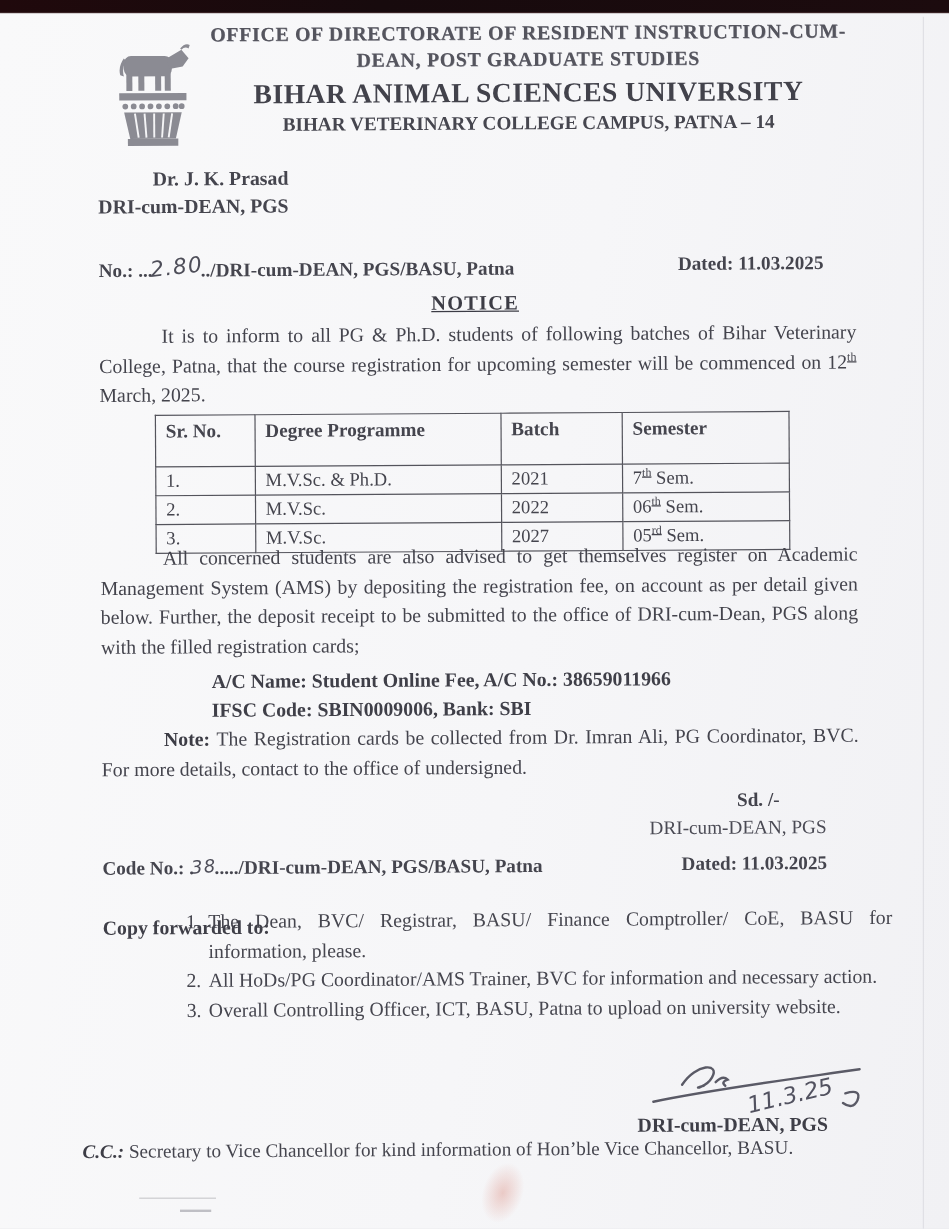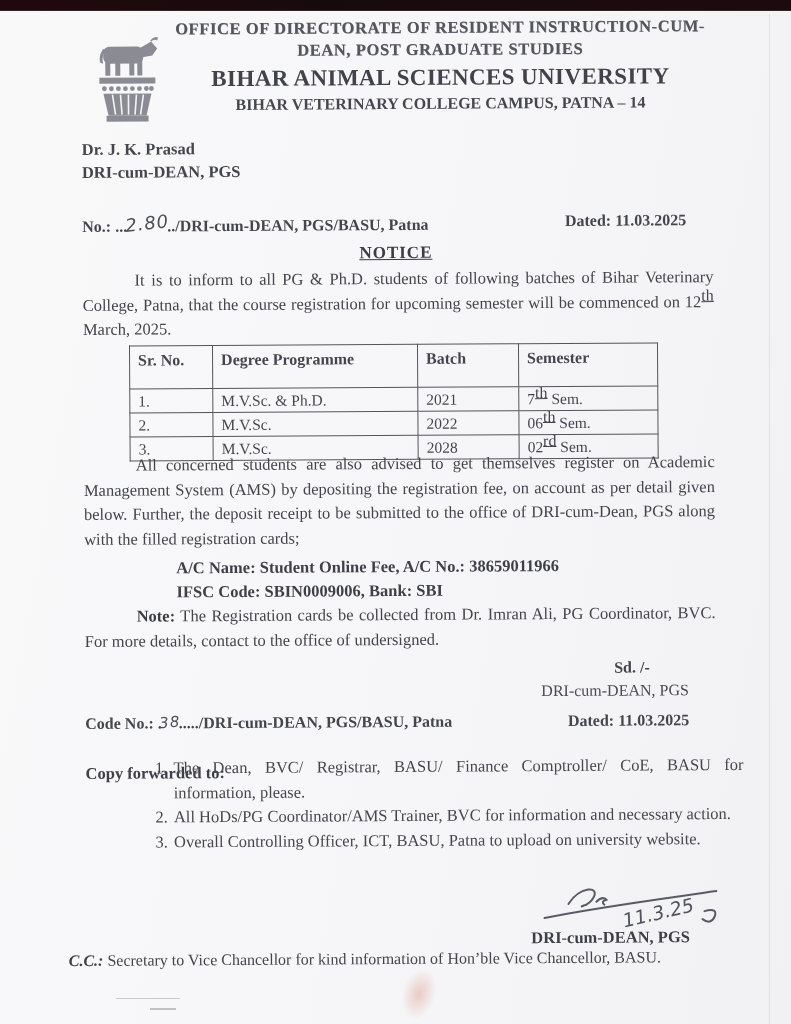--- a/index.html
+++ b/index.html
@@ -39,39 +39,39 @@
   .office-line {
     font-weight:bold; font-size:16.5px; line-height:22px; letter-spacing:.6px;
     color:#55555e; text-shadow:.4px .4px 0 #9a9aa2;
   }
   .university-line {
     font-weight:bold; font-size:23px; line-height:27px; letter-spacing:.4px;
     color:#42424b; margin-top:3px;
   }
   .campus-line { font-weight:bold; font-size:16px; line-height:21px; color:#46464f; margin-top:2px; }
 
-  .officer { position:absolute; left:84px; top:136px; font-weight:bold; font-size:16.5px; line-height:23px; color:#45454e; }
+  .officer { position:absolute; left:84px; top:136px; font-weight:bold; font-size:16.5px; line-height:23px; color:#45454e;text-align:right; }
 
   .ref-row { position:absolute; left:84px; right:103px; top:213px; display:flex; justify-content:space-between; font-weight:bold; font-size:16px; color:#45454e; }
   .handwrite {
     display:inline-block; font-family:"DejaVu Sans", sans-serif; font-style:italic;
     font-size:18px; color:#4e4e59; transform:rotate(-6deg) translateY(-2px);
     margin:0 -2px; letter-spacing:1px; font-weight:normal;
   }
   .handwrite.small { font-size:15px; transform:rotate(-4deg) translateY(-1px); }
 
   .notice-title {
     position:absolute; left:84px; right:80px; top:243px; text-align:center;
     font-weight:bold; font-size:17px; letter-spacing:1px; text-decoration:underline; color:#3c3c45;
   }
   .para { position:absolute; left:84px; right:76px; font-size:16.5px; line-height:24.5px; text-align:justify; color:#44444d; }
   .para.indent { text-indent:52px; }
   .p1 { top:267px; }
   .p2 { top:452px; }
-  sup { font-size:16px; vertical-align:super; line-height:0;text-decoration:underline; }
+  sup { font-size:10px; vertical-align:super; line-height:0;text-decoration:underline; }
 
   table.batches {
     position:absolute; left:130px; top:344px; border-collapse:collapse;
     font-size:15.5px; color:#45454e;
   }
   table.batches th, table.batches td { border:1.6px solid #54545c; padding:1px 8px; text-align:left; }
   table.batches th { font-size:16px; height:36px; vertical-align:top; padding-top:5px; }
   table.batches td { height:21px; }
   .col-sr { width:66px; text-align:center; }
   .col-deg { width:188px; }
@@ -185,22 +185,22 @@
         </tr>
         <tr>
           <td class="col-sr">2.</td>
           <td>M.V.Sc.</td>
           <td>2022</td>
           <td><span>06</span><sup>th</sup><span> Sem.</span></td>
         </tr>
         <tr>
           <td class="col-sr">3.</td>
           <td>M.V.Sc.</td>
-          <td>2028</td>
-          <td><span>02</span><sup>rd</sup><span> Sem.</span></td>
+          <td>2027</td>
+          <td><span>05</span><sup>rd</sup><span> Sem.</span></td>
         </tr>
       </tbody>
     </table>
 
     <div class="para indent p2">All concerned students are also advised to get themselves register on Academic Management System (AMS) by depositing the registration fee, on account as per detail given below. Further, the deposit receipt to be submitted to the office of DRI-cum-Dean, PGS along with the filled registration cards;</div>
 
     <div class="account">
       <div>A/C Name: Student Online Fee, A/C No.: 38659011966</div>
       <div>IFSC Code: SBIN0009006, Bank: SBI</div>
     </div>

